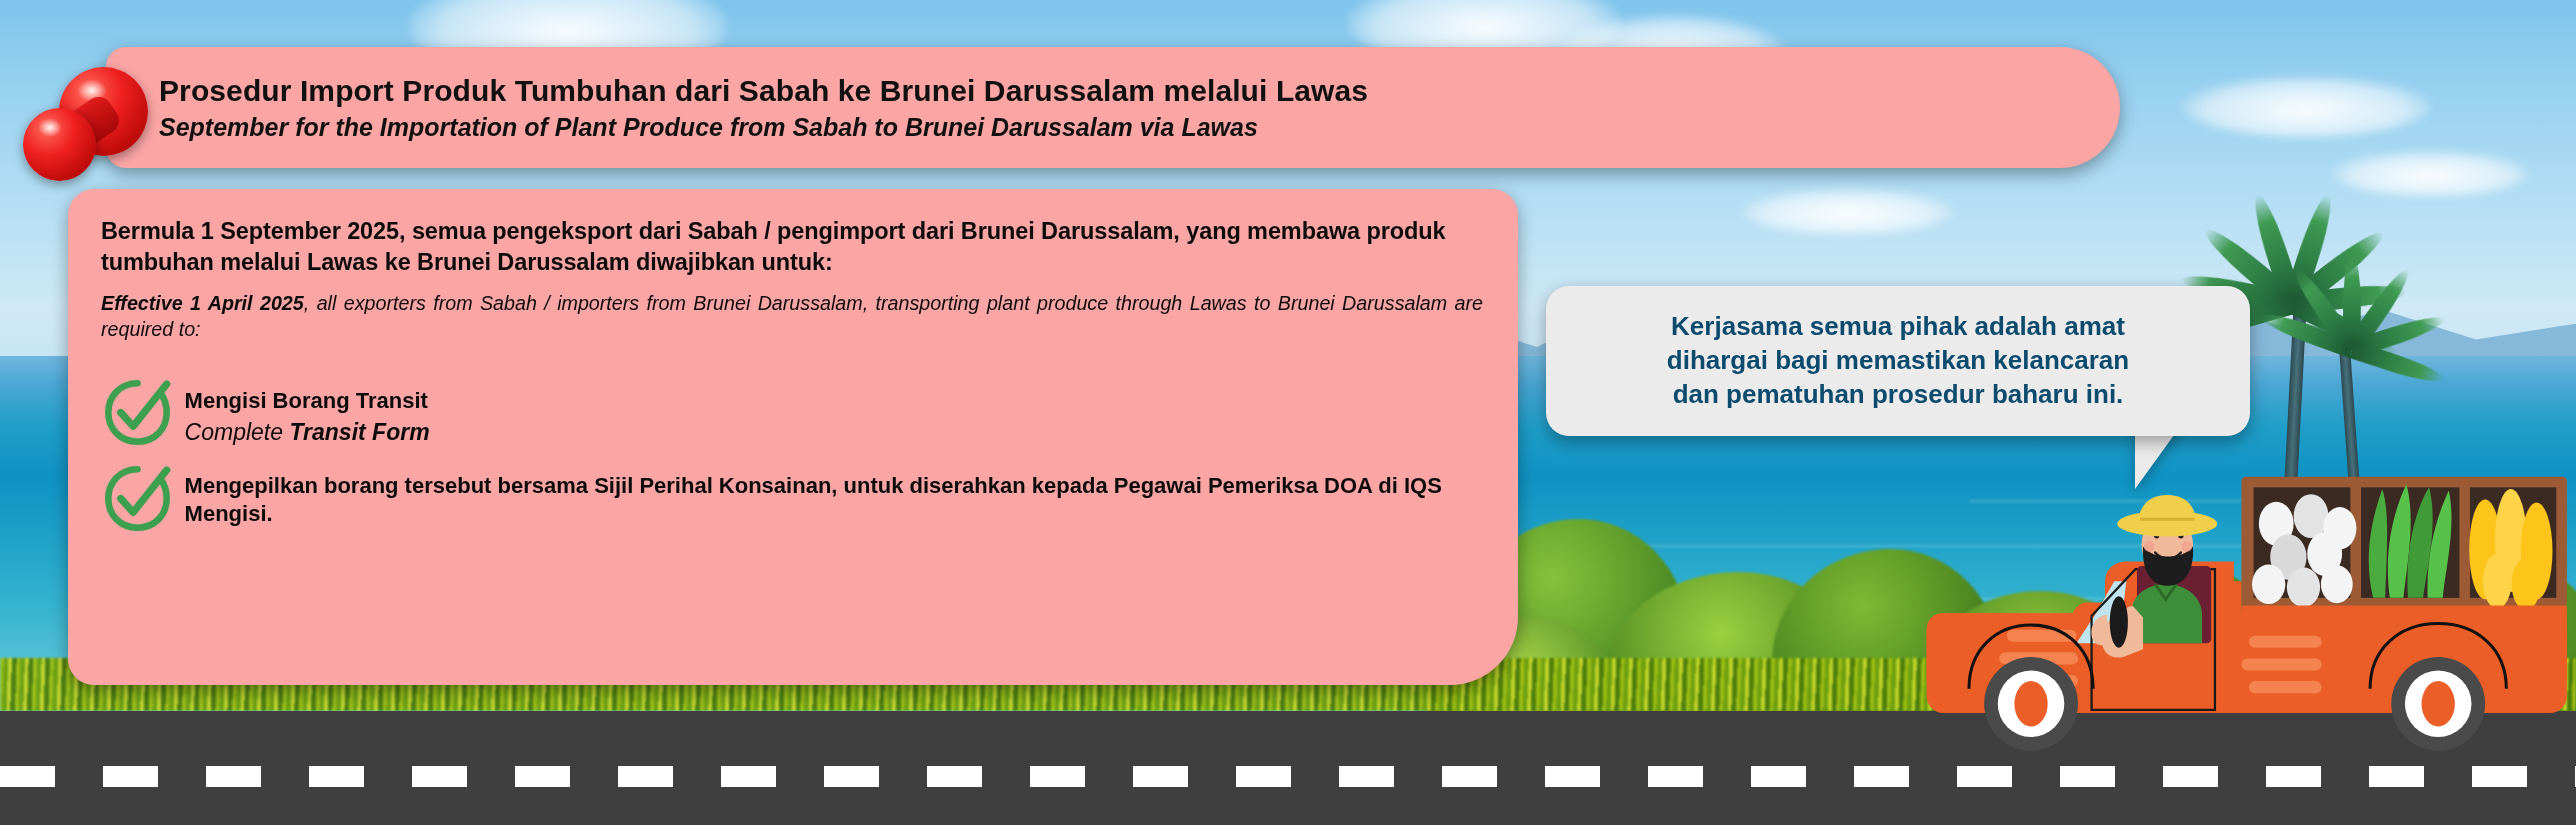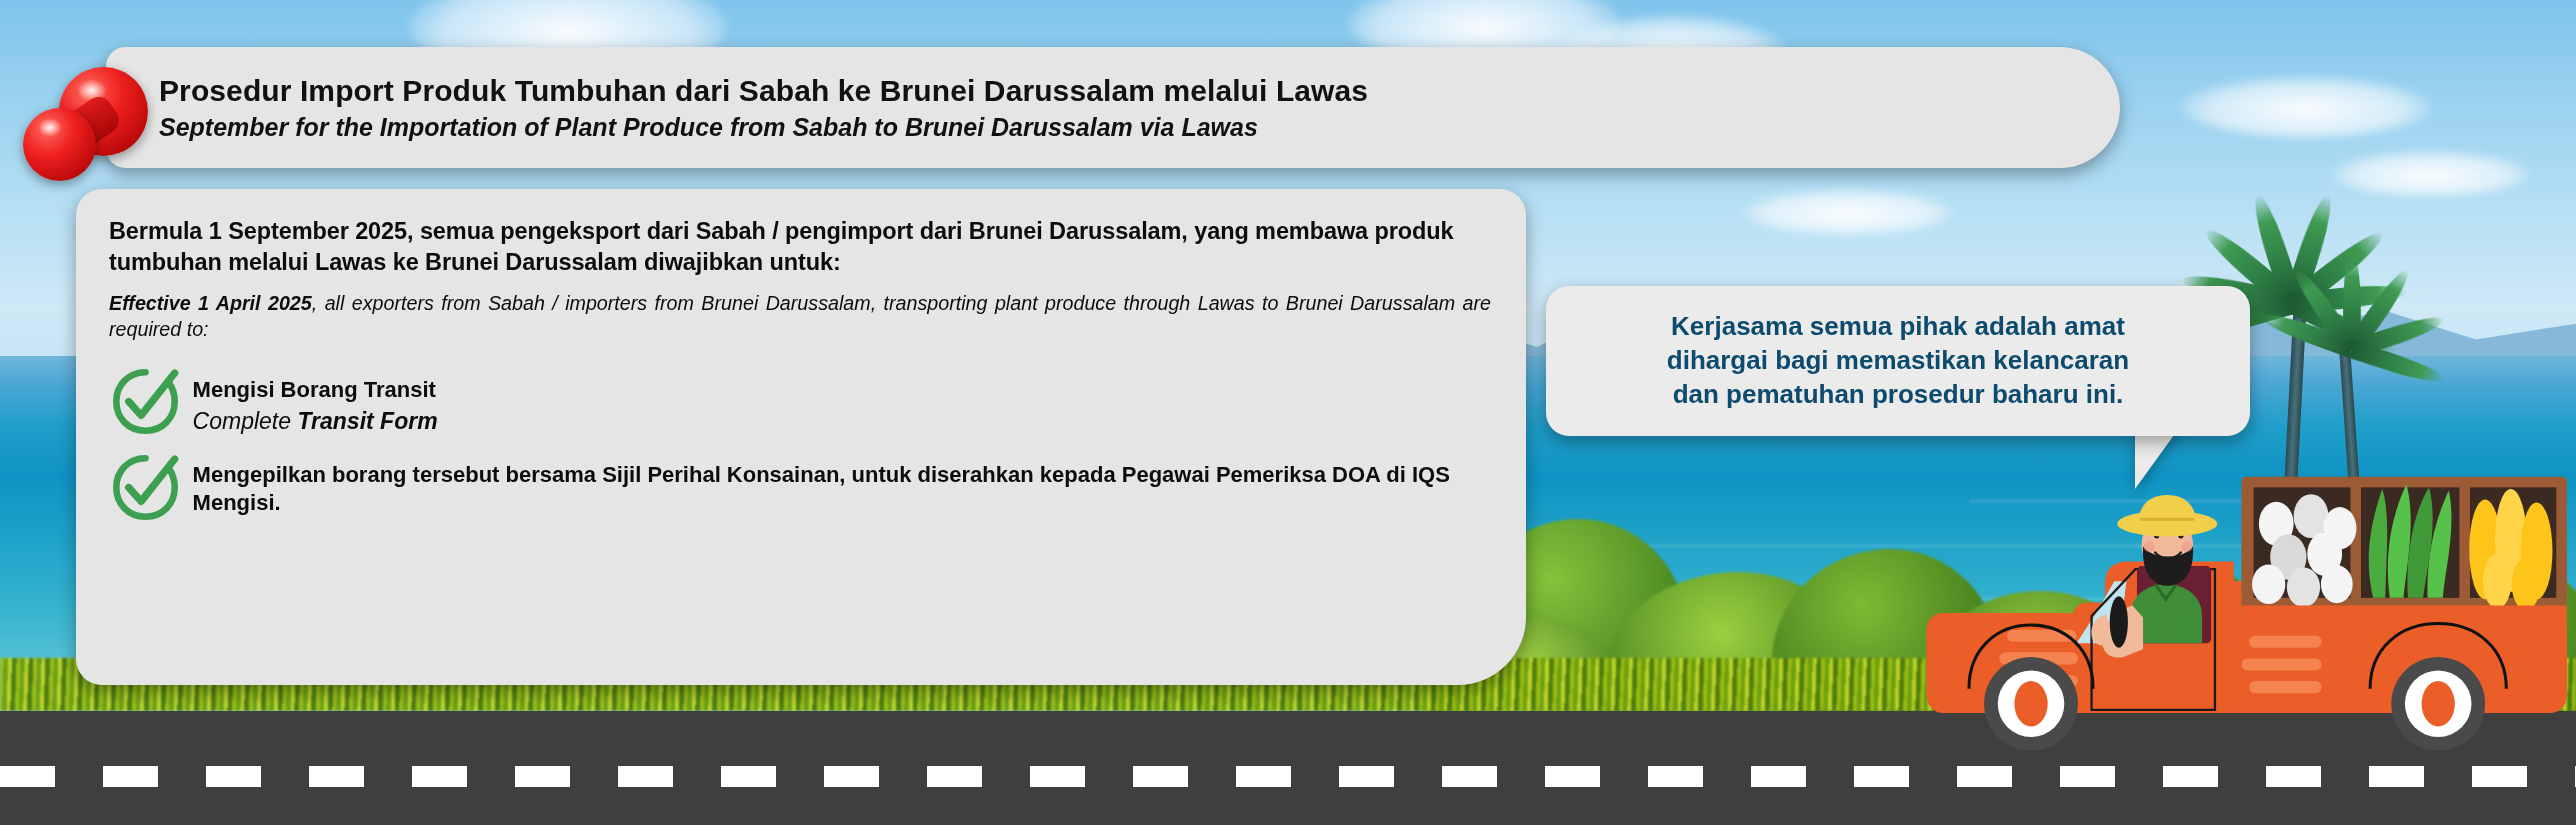--- a/index.html
+++ b/index.html
@@ -92,55 +92,55 @@
     width:34%; height:26%; border-radius:50%;
     background:radial-gradient(ellipse at 50% 50%,rgba(255,255,255,.92),rgba(255,255,255,0) 70%);
   }
   .pin-neck {
     position:absolute; background:linear-gradient(180deg,#e01b1b,#a80808);
     border-radius:13.6px; transform:rotate(-34deg);
   }
 
   
   .panel {
-    position:absolute; background:#e5e5e5; z-index:30;
+    position:absolute; background:#fca5a5; z-index:30;
     box-shadow:0 6px 16.7px rgba(0,0,0,.35);
   }
 
   #title-panel {
     left:106px; top:47px; width:2014px; height:121px;
     border-radius:19.7px 61px 61px 19.7px;
     display:flex; flex-direction:column; justify-content:center;
     padding:0 42px 0 53px;
   }
   #title-bm {
     font-size:30px; font-weight:bold; color:#111; letter-spacing:0.1px;
     line-height:1.18; white-space:nowrap;
   }
   #title-en {
     font-size:25px; font-weight:bold; font-style:italic; color:#111;
     line-height:1.2; margin-top:3.8px; white-space:nowrap;
   }
 
   #main-panel {
-    left:76px; top:189px; width:1450px; height:496px;
+    left:68px; top:189px; width:1450px; height:496px;
     border-radius:26px 26px 68px 26px;
     padding:27px 35px 19.7px 33px;
   }
   .para-bm {
     font-size:23.5px; font-weight:bold; color:#0c0c0c;
     line-height:1.30; letter-spacing:-0.1px;
   }
   .para-en {
     font-size:19.7px; font-style:italic; color:#0c0c0c;
     line-height:1.34; text-align:justify; margin-top:13px;
   }
   .para-en b { font-weight:bold; }
 
-  #checklist { margin-top:27px; }
+  #checklist { margin-top:38px; }
   .check-row { display:flex; align-items:flex-start; margin-bottom:16.7px; }
   .check-icon { flex:0 0 auto; width:73px; height:73px; margin-right:10.6px; margin-top:-4.5px; }
   .check-body { flex:1 1 auto; padding-top:6px; }
   .check-bm {
     font-size:22px; font-weight:bold; color:#0c0c0c; line-height:1.26;
   }
   .check-en {
     font-size:23px; font-style:italic; color:#0c0c0c; line-height:1.30; margin-top:3px;
   }
   .check-en b { font-weight:bold; }

